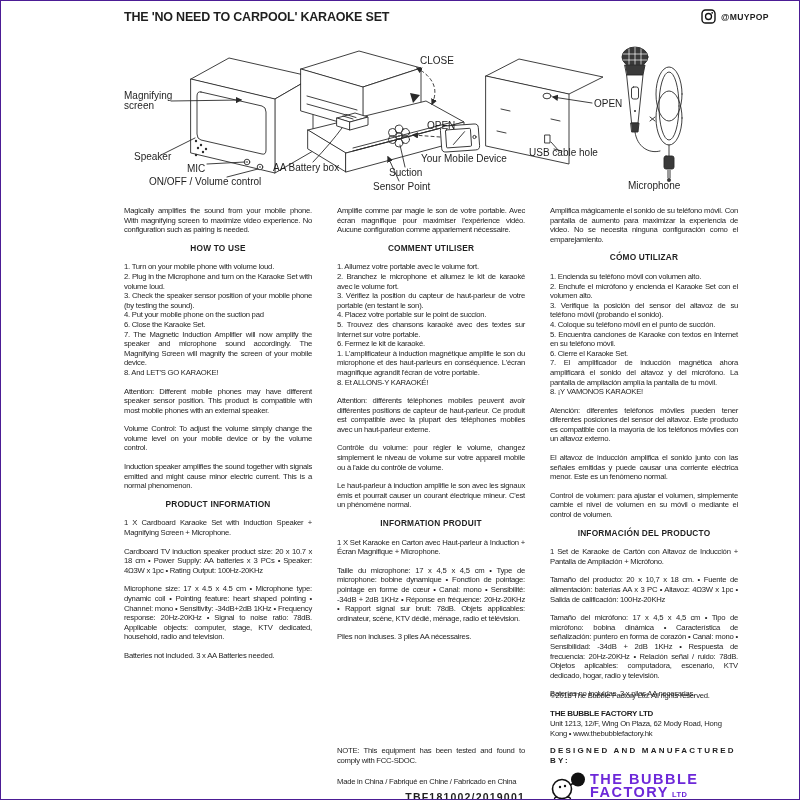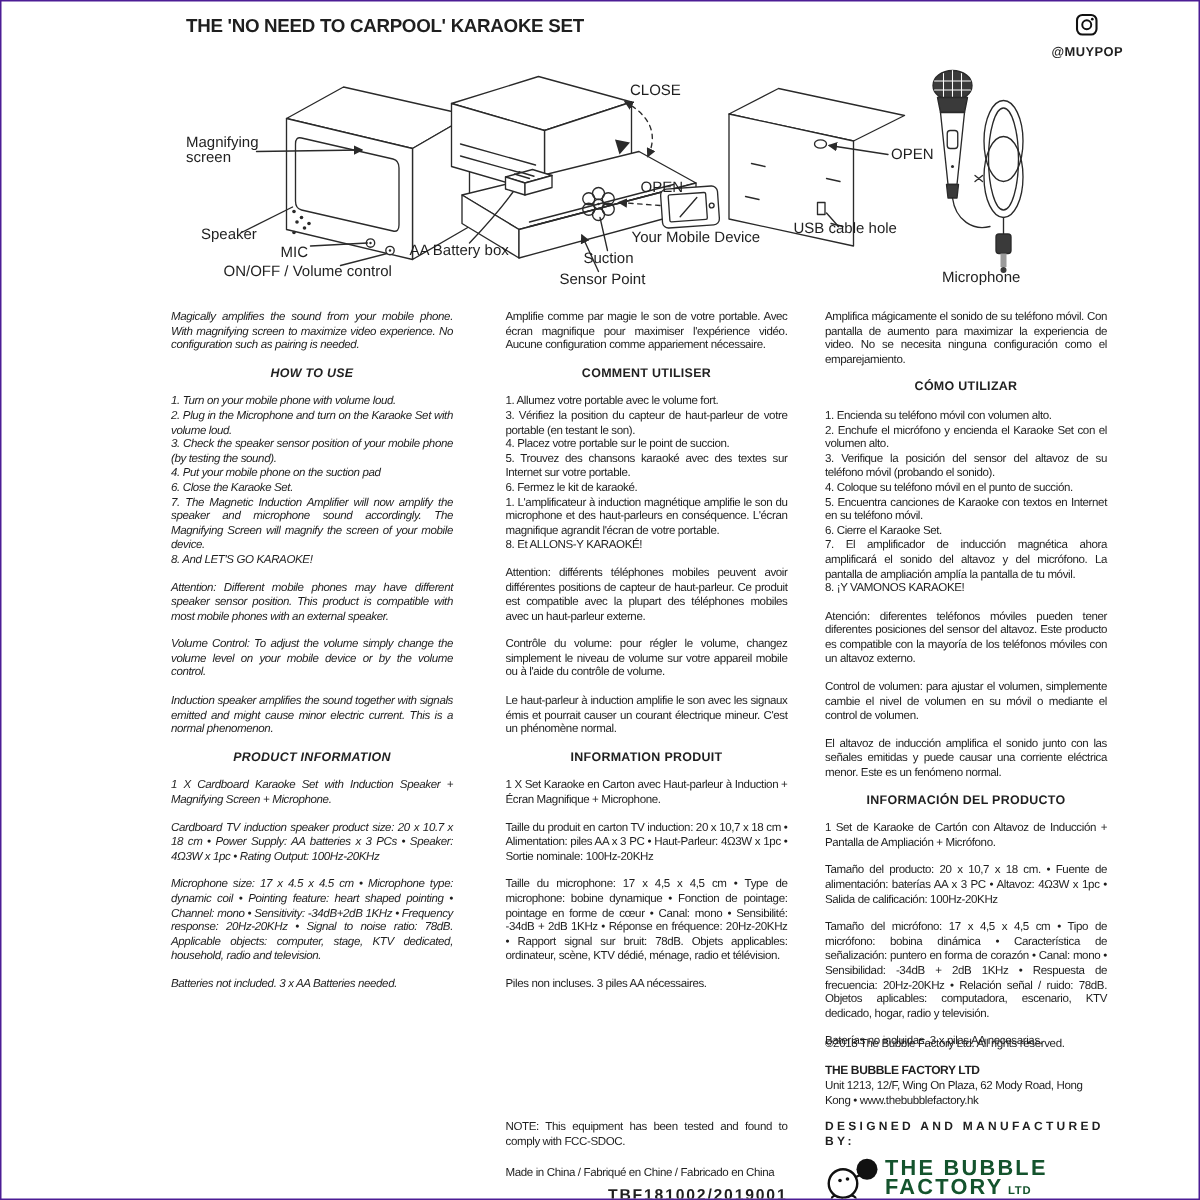--- a/index.html
+++ b/index.html
@@ -1,42 +1,42 @@
 <!DOCTYPE html>
 <html><head>
 <meta charset="utf-8">
 <style>
   html,body{margin:0;padding:0;background:#ffffff;}
   .page{position:relative;width:800px;height:800px;background:#fff;
         font-family:"Liberation Sans","DejaVu Sans",sans-serif;color:#1f1f1f;
         box-sizing:border-box;border:1px solid #4c1d95;overflow:hidden;}
   .title{position:absolute;left:123px;top:9px;font-size:12.5px;font-weight:bold;letter-spacing:-0.2px;}
-  .insta{position:absolute;left:700px;top:8px;display:flex;align-items:center;gap:5px;flex-direction:column;}
+  .insta{position:absolute;left:700px;top:8px;display:flex;align-items:center;gap:5px;}
   .insta .handle{font-size:8.6px;font-weight:bold;letter-spacing:0.3px;}
   .diagrams{position:absolute;left:0;top:0;}
   .lbl{position:absolute;font-size:10px;line-height:9.6px;color:#1f1f1f;}
   .col{position:absolute;top:205px;width:188px;font-size:7.7px;line-height:9.6px;
        letter-spacing:-0.25px;text-align:justify;}
   .col p{margin:0 0 9px 0;}
   .col .steps p{margin:0;}
   .col .steps{margin:0 0 9px 0;}
   .h{font-weight:bold;text-align:center;font-size:8.3px;letter-spacing:0.2px;margin:2px 0 9px 0;}
-  .col-en{left:113px;font-style:italic;} .col-fr{left:336px;} .col-es{left:549px;}
+  .col-en{left:123px;} .col-fr{left:336px;} .col-es{left:549px;}
   .foot-mid{position:absolute;left:336px;top:733px;width:188px;font-size:7.7px;line-height:9.6px;
             letter-spacing:-0.25px;text-align:justify;}
   .foot-mid p{margin:12px 0 6px 0;}
   .foot-mid .model{font-size:10.5px;font-weight:bold;text-align:right;letter-spacing:1.2px;margin-top:4px;}
   .foot-right{position:absolute;left:549px;top:690px;width:190px;font-size:7.7px;line-height:9.6px;
               letter-spacing:-0.25px;}
   .foot-right .copy{margin:0 0 8px 0;}
   .foot-right .cname{font-weight:bold;font-size:8px;}
   .foot-right .addr{margin:1px 0 0 0;}
   .foot-right .designed{font-weight:bold;font-size:8px;letter-spacing:2.2px;margin-top:8px;}
   .logo-row{display:flex;align-items:center;gap:4px;margin-top:6px;}
-  .logo-text{font-weight:bold;font-size:14.5px;line-height:13px;letter-spacing:1.5px;color:#14532d;}
+  .logo-text{font-weight:bold;font-size:14.5px;line-height:13px;letter-spacing:1.5px;color:#6d28d9;}
   .logo-text .row2{display:flex;align-items:baseline;gap:3px;}
   .logo-text .ltd{font-size:7.5px;letter-spacing:0.5px;}
   svg{display:block;}
 </style>
 </head>
 <body>
 
 <div class="page">
 
   <div class="title">THE 'NO NEED TO CARPOOL' KARAOKE SET</div>
@@ -191,53 +191,53 @@
     <p>Cardboard TV induction speaker product size: 20 x 10.7 x 18 cm  •  Power Supply: AA batteries x 3 PCs  •  Speaker: 4Ω3W x 1pc • Rating Output: 100Hz-20KHz</p>
     <p>Microphone size: 17 x 4.5 x 4.5 cm • Microphone type: dynamic coil • Pointing feature: heart shaped pointing • Channel: mono • Sensitivity: -34dB+2dB 1KHz • Frequency response: 20Hz-20KHz • Signal to noise ratio: 78dB. Applicable objects: computer, stage, KTV dedicated, household, radio and television.</p>
     <p>Batteries not included. 3 x AA Batteries needed.</p>
   </div>
 
   <div class="col col-fr">
     <p>Amplifie comme par magie le son de votre portable. Avec écran magnifique pour maximiser l'expérience vidéo. Aucune configuration comme appariement nécessaire.</p>
     <div class="h">COMMENT UTILISER</div>
     <div class="steps">
       <p>1. Allumez votre portable avec le volume fort.</p>
+      <p>2. Branchez le microphone et allumez le kit de karaoké avec le volume fort.</p>
       <p>3. Vérifiez la position du capteur de haut-parleur de votre portable (en testant le son).</p>
       <p>4. Placez votre portable sur le point de succion.</p>
       <p>5. Trouvez des chansons karaoké avec des textes sur Internet sur votre portable.</p>
       <p>6. Fermez le kit de karaoké.</p>
       <p>1. L'amplificateur à induction magnétique amplifie le son du microphone et des haut-parleurs en conséquence. L'écran magnifique agrandit l'écran de votre portable.</p>
       <p>8. Et ALLONS-Y KARAOKÉ!</p>
     </div>
     <p>Attention: différents téléphones mobiles peuvent avoir différentes positions de capteur de haut-parleur. Ce produit est compatible avec la plupart des téléphones mobiles avec un haut-parleur externe.</p>
     <p>Contrôle du volume: pour régler le volume, changez simplement le niveau de volume sur votre appareil mobile ou à l'aide du contrôle de volume.</p>
     <p>Le haut-parleur à induction amplifie le son avec les signaux émis et pourrait causer un courant électrique mineur. C'est un phénomène normal.</p>
     <div class="h">INFORMATION PRODUIT</div>
     <p>1 X Set Karaoke en Carton avec Haut-parleur à Induction + Écran Magnifique + Microphone.</p>
-    <p>Taille du produit en carton TV induction: 20 x 10,7 x 18 cm • Alimentation: piles AA x 3 PC • Haut-Parleur: 4Ω3W x 1pc • Sortie nominale: 100Hz-20KHz</p>
     <p>Taille du microphone: 17 x 4,5 x 4,5 cm • Type de microphone: bobine dynamique • Fonction de pointage: pointage en forme de cœur • Canal: mono • Sensibilité: -34dB + 2dB 1KHz • Réponse en fréquence: 20Hz-20KHz • Rapport signal sur bruit: 78dB. Objets applicables: ordinateur, scène, KTV dédié, ménage, radio et télévision.</p>
     <p>Piles non incluses. 3 piles AA nécessaires.</p>
   </div>
 
   <div class="col col-es">
     <p>Amplifica mágicamente el sonido de su teléfono móvil. Con pantalla de aumento para maximizar la experiencia de video. No se necesita ninguna configuración como el emparejamiento.</p>
     <div class="h">CÓMO UTILIZAR</div>
     <div class="steps">
       <p>1. Encienda su teléfono móvil con volumen alto.</p>
       <p>2. Enchufe el micrófono y encienda el Karaoke Set con el volumen alto.</p>
       <p>3. Verifique la posición del sensor del altavoz de su teléfono móvil (probando el sonido).</p>
       <p>4. Coloque su teléfono móvil en el punto de succión.</p>
       <p>5. Encuentra canciones de Karaoke con textos en Internet en su teléfono móvil.</p>
       <p>6. Cierre el Karaoke Set.</p>
       <p>7. El amplificador de inducción magnética ahora amplificará el sonido del altavoz y del micrófono. La pantalla de ampliación amplía la pantalla de tu móvil.</p>
       <p>8. ¡Y VAMONOS KARAOKE!</p>
     </div>
     <p>Atención: diferentes teléfonos móviles pueden tener diferentes posiciones del sensor del altavoz. Este producto es compatible con la mayoría de los teléfonos móviles con un altavoz externo.</p>
+    <p>El altavoz de inducción amplifica el sonido junto con las señales emitidas y puede causar una corriente eléctrica menor. Este es un fenómeno normal.</p>
     <p>Control de volumen: para ajustar el volumen, simplemente cambie el nivel de volumen en su móvil o mediante el control de volumen.</p>
-    <p>El altavoz de inducción amplifica el sonido junto con las señales emitidas y puede causar una corriente eléctrica menor. Este es un fenómeno normal.</p>
     <div class="h">INFORMACIÓN DEL PRODUCTO</div>
     <p>1 Set de Karaoke de Cartón con Altavoz de Inducción + Pantalla de Ampliación + Micrófono.</p>
     <p>Tamaño del producto: 20 x 10,7 x 18 cm. • Fuente de alimentación: baterías AA x 3 PC • Altavoz: 4Ω3W x 1pc • Salida de calificación: 100Hz-20KHz</p>
     <p>Tamaño del micrófono: 17 x 4,5 x 4,5 cm • Tipo de micrófono: bobina dinámica • Característica de señalización: puntero en forma de corazón • Canal: mono • Sensibilidad: -34dB + 2dB 1KHz • Respuesta de frecuencia: 20Hz-20KHz • Relación señal / ruido: 78dB. Objetos aplicables: computadora, escenario, KTV dedicado, hogar, radio y televisión.</p>
     <p>Baterías no incluidas. 3 x pilas AA necesarias.</p>
   </div>
 
   <div class="foot-mid">
     <p>NOTE: This equipment has been tested and found to comply with FCC-SDOC.</p>
     <p>Made in China / Fabriqué en Chine / Fabricado en China</p>

